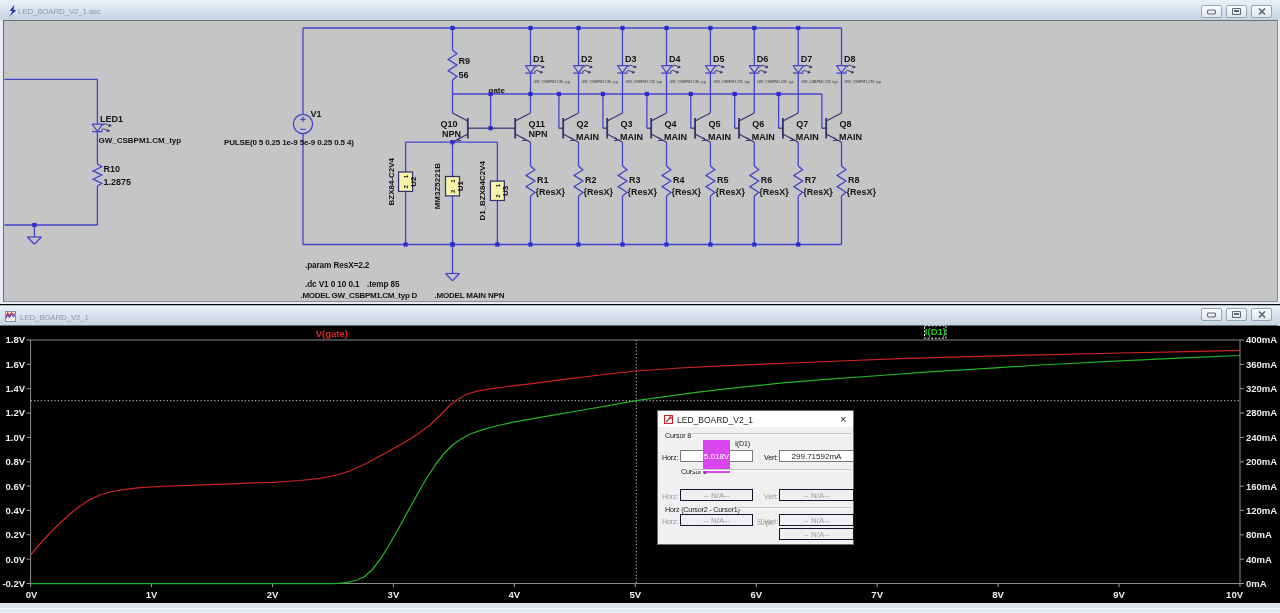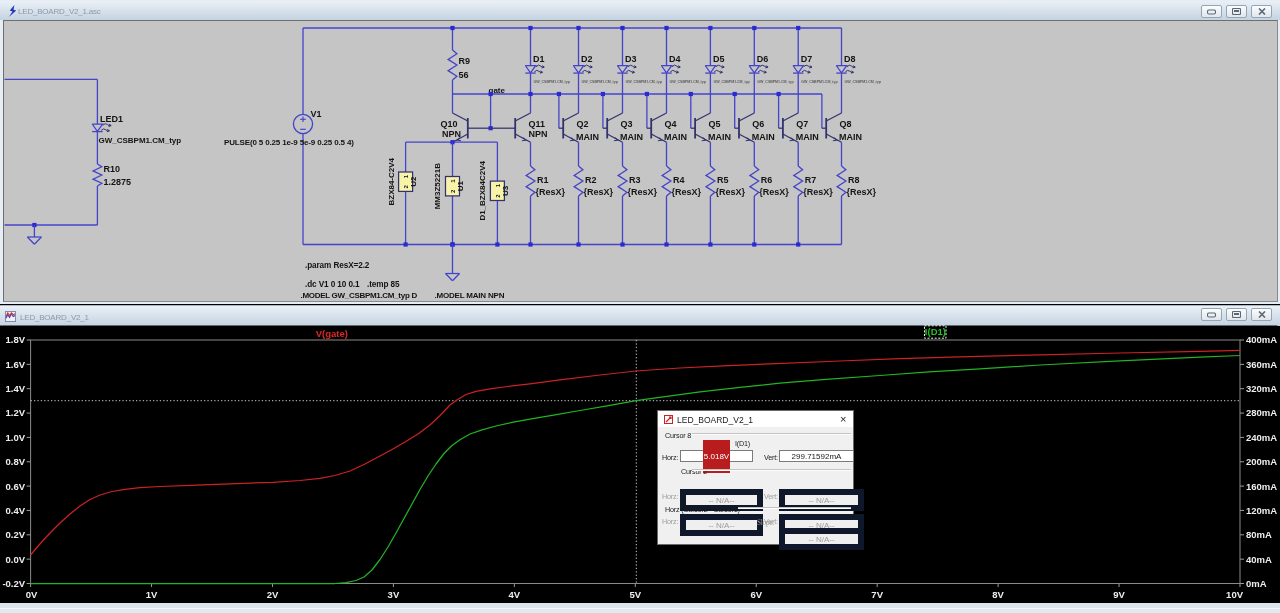--- a/index.html
+++ b/index.html
@@ -5,21 +5,21 @@
 body{width:1280px;height:613px;position:relative;overflow:hidden;background:#e6edf4;font-family:"Liberation Sans",sans-serif;}
 .titlebar{position:absolute;left:0;width:1280px;background:linear-gradient(#eaf0f6,#c4d3e1);}
 .titletext{position:absolute;font-size:8px;color:#8d99a6;letter-spacing:-0.2px;}
 .btns{position:absolute;right:8px;display:flex;gap:4px;}
 .wbtn{width:19px;height:11px;border:1px solid #96a5b4;border-radius:2px;background:linear-gradient(#fcfdfe,#dfe6ed);display:flex;align-items:center;justify-content:center;}
 .schemclient{position:absolute;left:3px;top:20px;width:1273px;height:280px;background:#c5c5c5;border-top:1px solid #6f6f6f;border-left:1px solid #6f6f6f;border-right:1px solid #8a8a8a;border-bottom:1px solid #8a8a8a;}
 svg{position:absolute;left:0;}
 .dlg{position:absolute;left:657px;top:410px;width:195px;height:133px;background:#f0f0f0;border:1px solid #6a6a6a;font-size:7.2px;letter-spacing:-0.2px;color:#1a1a1a;}
 .dlbl{position:absolute;}
 .fld{position:absolute;height:10px;border:1px solid #7a7a7a;background:#fff;font-size:8px;letter-spacing:0;display:flex;align-items:center;justify-content:center;}
-.fldg{position:absolute;height:10px;border:6px solid #0f172a;background:#efefef;color:#9c9c9c;font-size:8px;letter-spacing:0;display:flex;align-items:center;justify-content:center;}
+.fldg{position:absolute;height:10px;border:1px solid #0f172a;background:#efefef;color:#9c9c9c;font-size:8px;letter-spacing:0;display:flex;align-items:center;justify-content:center;}
 .groove{position:absolute;height:1px;background:#c3c3c3;border-bottom:1px solid #fdfdfd;}
 .glbl{color:#9c9c9c;}
 </style></head>
 <body>
 <div class="titlebar" style="top:1px;height:19px;"></div>
 <div class="titletext" style="left:18px;top:7px;">LED_BOARD_V2_1.asc</div>
 <div class="btns" style="top:5px;">
  <div class="wbtn">
       <svg width="9" height="6" viewBox="0 0 9 6" style="position:static">
         <rect x="0.5" y="1" width="8" height="4" rx="1.5" fill="none" stroke="#5c6773" stroke-width="1.1"></rect>
@@ -446,21 +446,21 @@
       <rect x="0.5" y="0.5" width="8" height="8" fill="#fff" stroke="#cc2222"></rect>
       <path d="M2,7 L7,2 M5,2 L7,2 L7,4" stroke="#cc2222" stroke-width="1.2" fill="none"></path>
     </svg>
  <div class="dlbl" style="left:19px;top:4px;font-size:8.5px;letter-spacing:0;">LED_BOARD_V2_1</div>
  <div class="dlbl" style="left:182px;top:2px;font-size:11px;color:#222;">×</div>
  <div class="dlbl" style="left:7px;top:20px;">Cursor 8</div>
  <div class="groove" style="left:34px;top:22px;width:159px;"></div>
  <div class="dlbl" style="left:77px;top:28px;">I(D1)</div>
  <div class="dlbl" style="left:4px;top:42px;">Horz:</div>
  <div class="fld" style="left:22px;top:39px;width:71px;">
-      <span style="background:#b91c1c;color:#fff;padding:12px 1px;">5.018V</span>
+      <span style="background:#d946ef;color:#fff;padding:12px 1px;">5.018V</span>
     </div>
  <div class="dlbl" style="left:106px;top:42px;">Vert:</div>
  <div class="fld" style="left:121px;top:39px;width:73px;">299.71592mA</div>
  <div class="dlbl" style="left:23px;top:56px;">Cursor 2</div>
  <div class="groove" style="left:34px;top:58px;width:159px;"></div>
  <div class="dlbl glbl" style="left:4px;top:81px;">Horz:</div>
  <div class="fldg" style="left:22px;top:78px;width:71px;">-- N/A--</div>
  <div class="dlbl glbl" style="left:106px;top:81px;">Vert:</div>
  <div class="fldg" style="left:121px;top:78px;width:73px;">-- N/A--</div>
  <div class="dlbl" style="left:7px;top:94px;">Horz (Cursor2 - Cursor1)</div>

